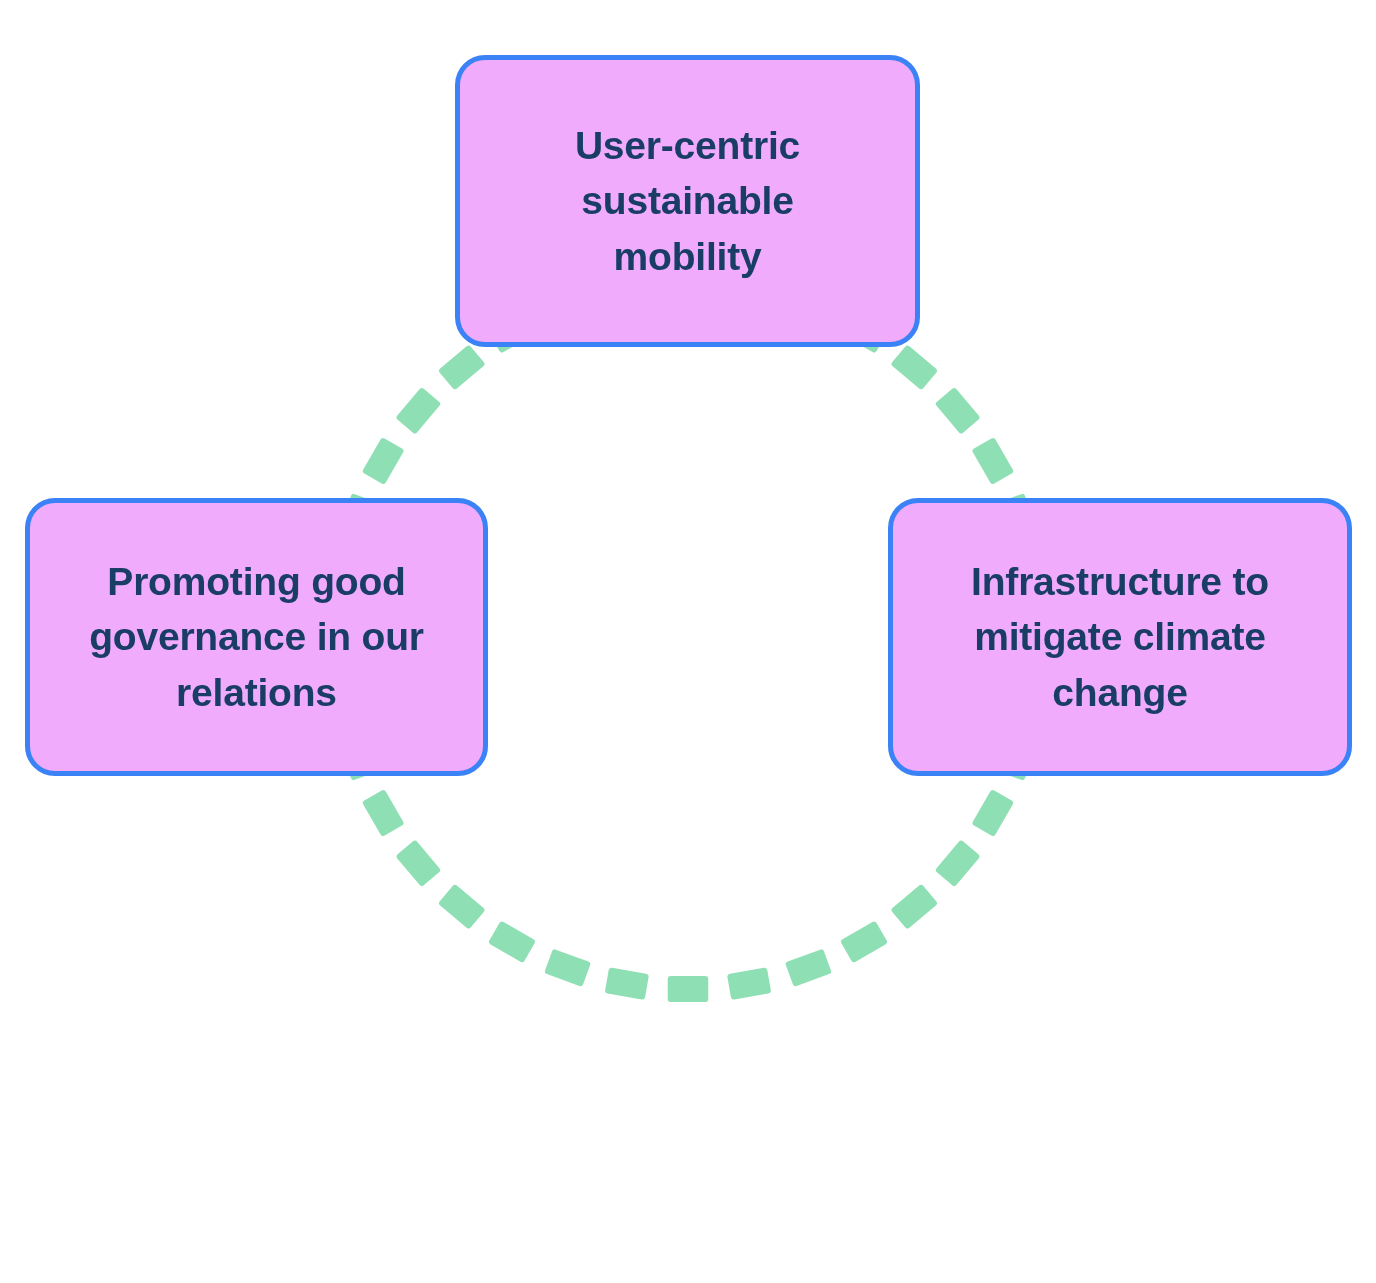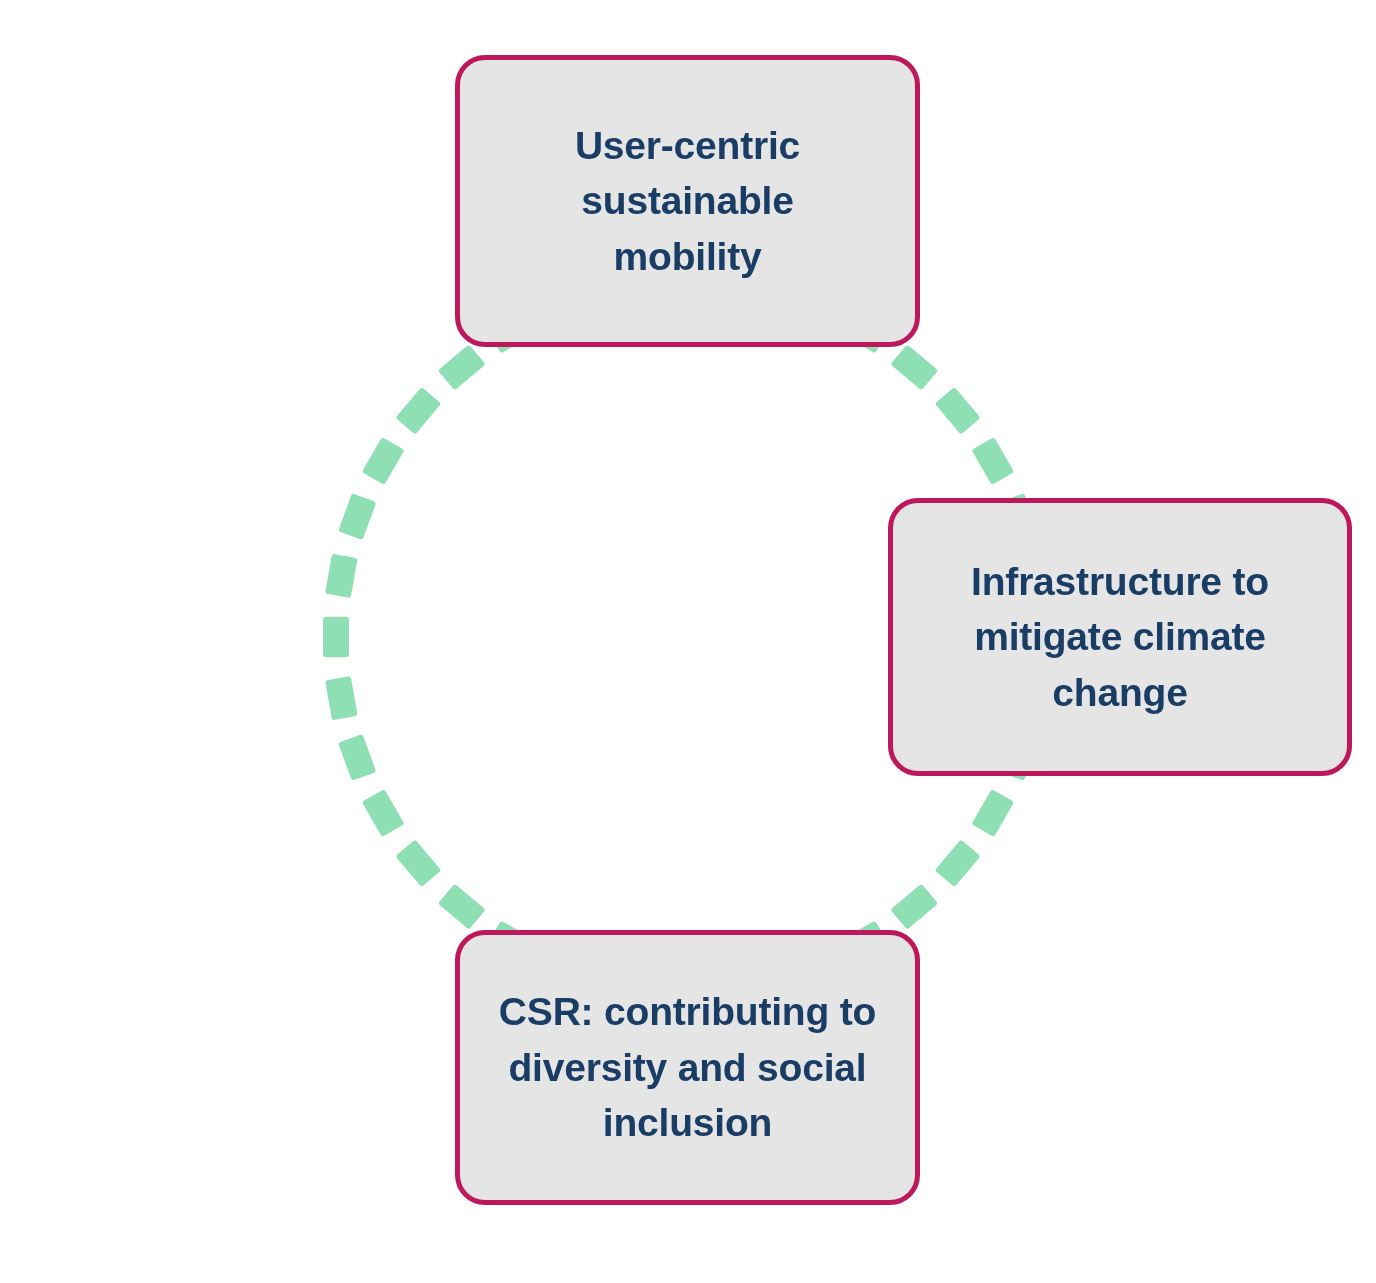--- a/index.html
+++ b/index.html
@@ -21,22 +21,22 @@
   #ring-layer {
     position: absolute;
     left: 0;
     top: 0;
     width: 1376px;
     height: 1283px;
   }
   .node-box {
     position: absolute;
     box-sizing: border-box;
-    background: #e5e5e5;
-    border: 5px solid #be185d;
+    background: #f0abfc;
+    border: 5px solid #3b82f6;
     border-radius: 30px;
     display: flex;
     align-items: center;
     justify-content: center;
     text-align: center;
     z-index: 5;
   }
   .node-label {
     color: #1a3d66;
     font-family: "Liberation Sans", "DejaVu Sans", sans-serif;
@@ -125,20 +125,20 @@
 sustainable
 mobility</span>
   </div>
 
   <div class="node-box" id="node-right">
     <span class="node-label">Infrastructure to
 mitigate climate
 change</span>
   </div>
 
-  <div class="node-box" id="node-bottom">
-    <span class="node-label">CSR: contributing to
-diversity and social
-inclusion</span>
+
+  <div class="node-box" id="node-left">
+    <span class="node-label">Promoting good
+governance in our
+relations</span>
   </div>
-
 
 </div>
 
 </body></html>

